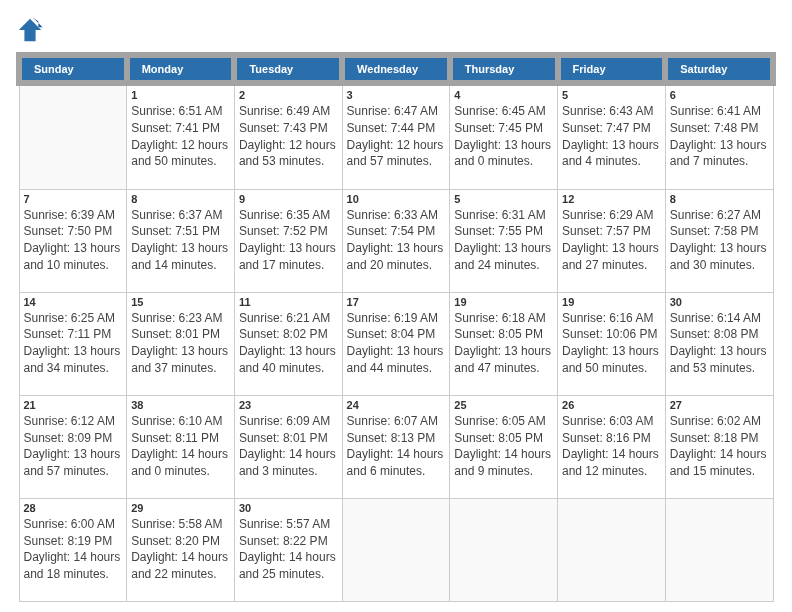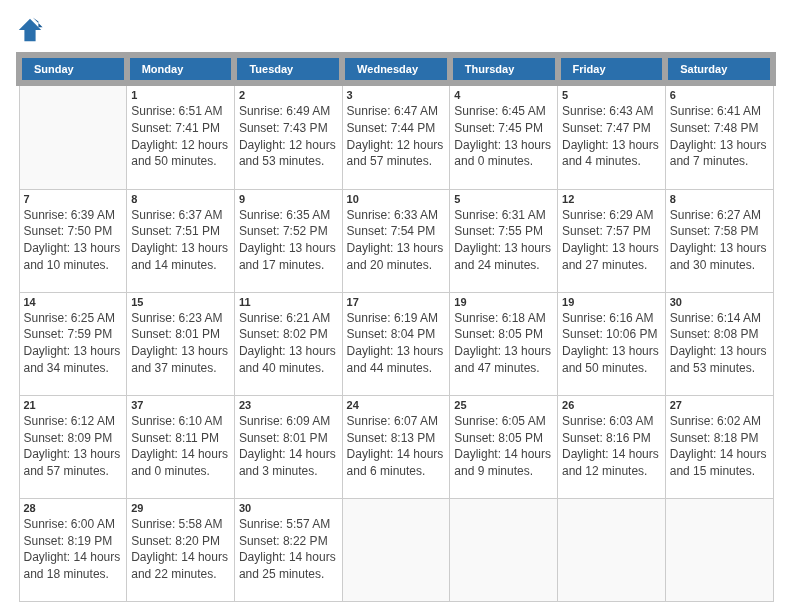--- a/index.html
+++ b/index.html
@@ -226,21 +226,21 @@
             <div class="day-info">Sunrise: 6:27 AM
 Sunset: 7:58 PM
 Daylight: 13 hours
 and 30 minutes.</div>
           </td>
         </tr>
         <tr>
           <td>
             <span class="day-num">14</span>
             <div class="day-info">Sunrise: 6:25 AM
-Sunset: 7:59 PM
+Sunset: 7:11 PM
 Daylight: 13 hours
 and 34 minutes.</div>
           </td>
           <td>
             <span class="day-num">15</span>
             <div class="day-info">Sunrise: 6:23 AM
 Sunset: 8:01 PM
 Daylight: 13 hours
 and 37 minutes.</div>
           </td>
@@ -282,21 +282,21 @@
         </tr>
         <tr>
           <td>
             <span class="day-num">21</span>
             <div class="day-info">Sunrise: 6:12 AM
 Sunset: 8:09 PM
 Daylight: 13 hours
 and 57 minutes.</div>
           </td>
           <td>
-            <span class="day-num">37</span>
+            <span class="day-num">38</span>
             <div class="day-info">Sunrise: 6:10 AM
 Sunset: 8:11 PM
 Daylight: 14 hours
 and 0 minutes.</div>
           </td>
           <td>
             <span class="day-num">23</span>
             <div class="day-info">Sunrise: 6:09 AM
 Sunset: 8:01 PM
 Daylight: 14 hours

